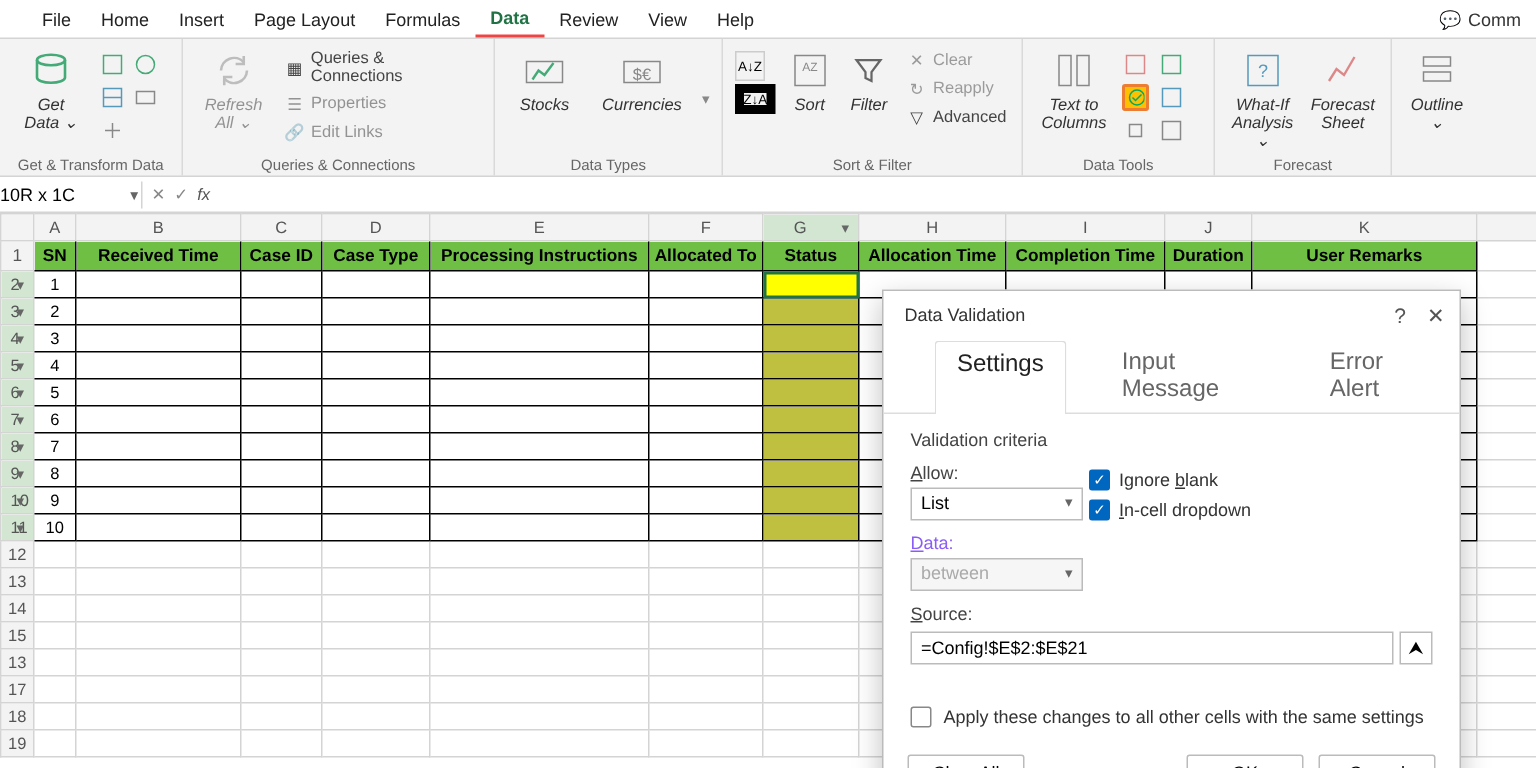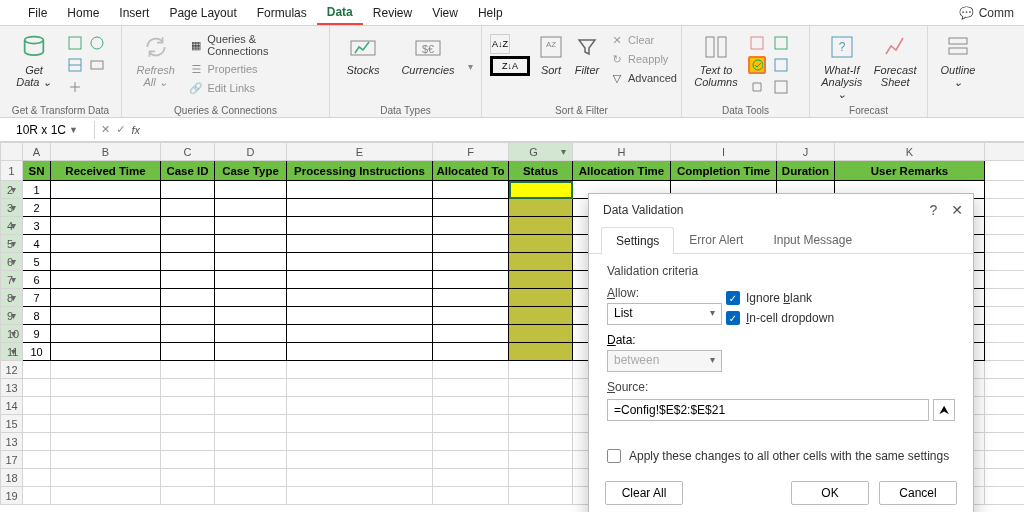--- a/index.html
+++ b/index.html
@@ -22,21 +22,21 @@
 .rbtn-lg .lbl { font-size: 11px; text-align: center; line-height: 12px; color: #333; font-style: italic; }
 .rbtn-sm { display: flex; align-items: center; gap: 4px; font-size: 11px; color: #444; padding: 1px 2px; cursor: pointer; }
 .rbtn-sm .ic { width: 14px; height: 14px; display: inline-flex; align-items: center; justify-content: center; }
 .icon-stack { display: flex; flex-direction: column; gap: 3px; padding-top: 4px; }
 .mini-icons { display: grid; grid-template-columns: 18px 18px; grid-template-rows: 18px 18px 18px; gap: 4px; padding-top: 6px; }
 .mini-icons .mi { width: 18px; height: 18px; display: flex; align-items: center; justify-content: center; }
 .dv-highlight { background: #FFC000; border: 2px solid #ED7D31; border-radius: 2px; padding: 1px; }
 
 
 .fbar { display: flex; align-items: center; height: 24px; border-bottom: 1px solid #d4d4d4; background: #fff; }
-.namebox { width: 95px; border-right: 1px solid #d4d4d4; padding: 2px 16px; font-size: 12px; display: flex; justify-content: space-between; align-items: center; }
+.namebox { width: 95px; border-right: 1px solid #d4d4d4; padding: 2px 0; font-size: 12px; display: flex; justify-content: space-between; align-items: center; }
 .namebox .dd { color: #666; font-size: 9px; }
 .fxcontrols { display: flex; align-items: center; gap: 6px; padding: 0 6px; color: #888; font-size: 11px; }
 .fx { font-style: italic; color: #555; }
 
 
 .grid-wrap { position: relative; }
 table.grid { border-collapse: collapse; width: 100%; table-layout: fixed; }
 .grid th, .grid td { border: 1px solid #d4d4d4; height: 18px; font-size: 11px; text-align: center; background: #fff; overflow: hidden; }
 .grid th.colhdr { background: #f3f3f3; font-weight: normal; color: #555; height: 18px; }
 .grid th.colhdr.sel, .grid td.rowhdr.sel { background: #d2e6d2; }
@@ -48,28 +48,28 @@
 .sel-active { outline: 2px solid #217346; outline-offset: -2px; }
 .blank-cell { border: 1px solid #d4d4d4; }
 
 
 .dialog { position: absolute; top: 193px; left: 588px; width: 386px; background: #fff; border: 1px solid #bbb; box-shadow: 0 6px 18px rgba(0,0,0,.25); font-size: 12px; }
 .dlg-title { display: flex; align-items: center; justify-content: space-between; padding: 8px 10px 6px 14px; }
 .dlg-title .t { font-size: 12px; color: #333; }
 .dlg-title .btns { display: flex; gap: 14px; color: #555; }
 .dlg-title .btns span { cursor: pointer; font-size: 14px; }
 .dlg-tabs { display: flex; border-bottom: 1px solid #ddd; padding: 0 12px; margin-top: 2px; }
-.dlg-tab { padding: 6px 14px; font-size: 12px; color: #666; border: 1px solid transparent; border-bottom: none; cursor: pointer; }
+.dlg-tab { padding: 6px 14px; font-size: 16px; color: #666; border: 1px solid transparent; border-bottom: none; cursor: pointer; margin-left: 22px; }
 .dlg-tab.active { color: #222; border-color: #ddd; background: #fff; position: relative; top: 1px; border-radius: 3px 3px 0 0; }
 .dlg-body { padding: 10px 18px 6px; }
 .dlg-body .sec-label { color: #444; margin-bottom: 8px; }
 .dlg-row { display: flex; align-items: center; gap: 4px; margin-bottom: 8px; }
 .dlg-field { display: flex; flex-direction: column; gap: 3px; }
 .dlg-field label { color: #444; font-size: 12px; }
-.dlg-field label.dis { color: #000000; }
+.dlg-field label.dis { color: #8b5cf6; }
 .sel { width: 115px; height: 22px; border: 1px solid #bbb; padding: 2px 20px 2px 6px; font-size: 12px; background: #fff; position: relative; }
 .sel.dis { color: #aaa; background: #f6f6f6; }
 .sel::after { content: "▾"; position: absolute; right: 6px; top: 3px; color: #666; font-size: 10px; }
 .chk { display: flex; align-items: center; gap: 6px; font-size: 12px; color: #333; }
 .chk .box { width: 14px; height: 14px; background: #0067c0; border-radius: 2px; color: #fff; display: flex; align-items: center; justify-content: center; font-size: 10px; }
 .chk .box.empty { background: #fff; border: 1px solid #888; }
 .src-row { display: flex; align-items: center; gap: 4px; margin-top: 2px; }
 .src-input { flex: 1; height: 22px; border: 1px solid #bbb; padding: 2px 6px; font-size: 12px; }
 .src-btn { width: 22px; height: 22px; border: 1px solid #bbb; display: flex; align-items: center; justify-content: center; cursor: pointer; }
 .dlg-apply { display: flex; align-items: center; gap: 8px; margin-top: 28px; font-size: 12px; color: #333; }
@@ -196,21 +196,21 @@
       </div>
       <div style="align-self:center;color:#888;font-size:10px">▾</div>
     </div>
     <div class="rgroup-label">Data Types</div>
   </div>
 
   <div class="rgroup" style="width:200px">
     <div class="rgroup-body">
       <div style="display:flex;flex-direction:column;gap:2px;padding-top:6px">
         <div style="border:1px solid #ccc;width:20px;height:20px;font-size:9px;display:flex;align-items:center;justify-content:center">A↓Z</div>
-        <div style="border:3px solid #000000;width:40px;height:20px;font-size:9px;display:flex;align-items:center;justify-content:center">Z↓A</div>
+        <div style="border:6px solid #000000;width:27px;height:20px;font-size:9px;display:flex;align-items:center;justify-content:center">Z↓A</div>
       </div>
       <div class="rbtn-lg" style="width:40px">
         <div class="icon">
             <svg width="26" height="26">
               <rect x="3" y="3" width="20" height="20" fill="none" stroke="#888"></rect>
               <text x="13" y="13" font-size="8" text-anchor="middle" fill="#888">AZ</text>
             </svg>
           </div>
         <div class="lbl">Sort</div>
       </div>
@@ -670,22 +670,22 @@
 <div class="dialog">
   <div class="dlg-title">
     <span class="t">Data Validation</span>
     <div class="btns">
       <span>?</span>
       <span>✕</span>
     </div>
   </div>
   <div class="dlg-tabs">
     <div class="dlg-tab active">Settings</div>
+    <div class="dlg-tab">Input Message</div>
     <div class="dlg-tab">Error Alert</div>
-    <div class="dlg-tab">Input Message</div>
   </div>
   <div class="dlg-body">
     <div class="sec-label">Validation criteria</div>
     <div class="dlg-row" style="align-items:flex-end">
       <div class="dlg-field">
         <label><span class="underline-letter">A</span>llow:</label>
         <div class="sel">List</div>
       </div>
       <div style="display:flex;flex-direction:column;gap:6px">
         <div class="chk">

